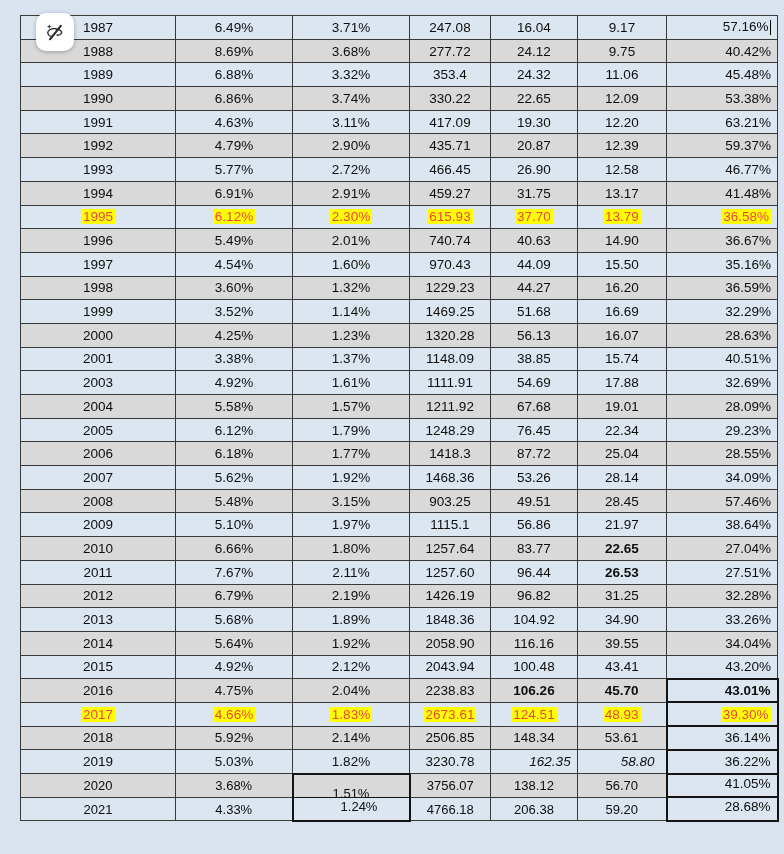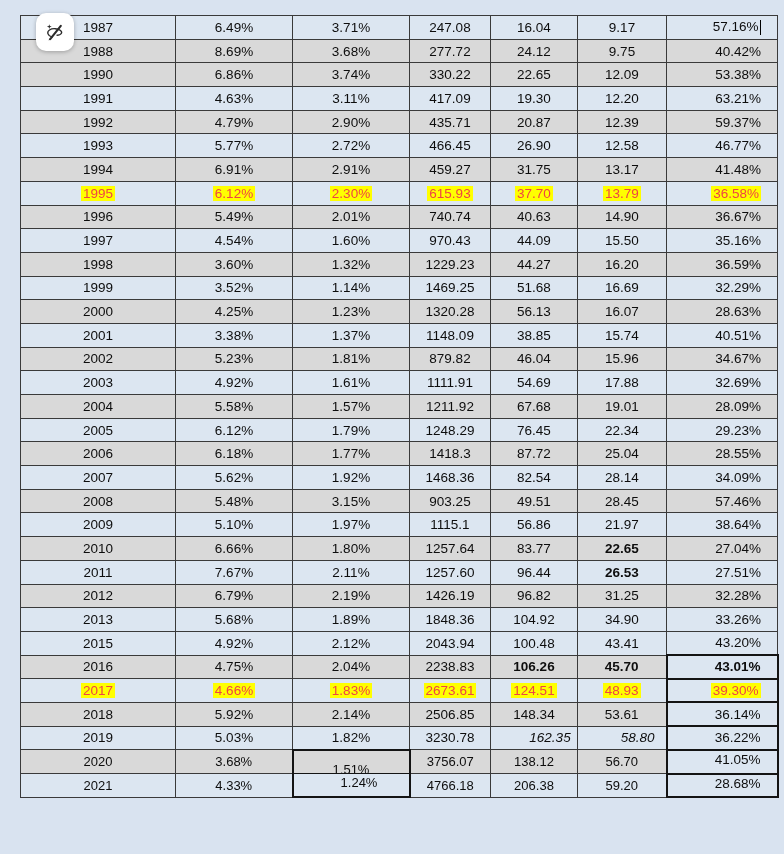--- a/index.html
+++ b/index.html
@@ -24,21 +24,21 @@
   td{
     border:1px solid #3a3a3a;
     text-align:center;
     vertical-align:middle;
     font-size:13.5px;
     color:#0d0d0d;
     padding:0;
     white-space:nowrap;
     overflow:hidden;
   }
-  td:last-child{text-align:right;padding-right:16px;margin-top:35px;}
+  td:last-child{text-align:right;padding-right:6px;margin-top:35px;}
   tr.blue td{background:#dce6f1;}
   tr.gray td{background:#d9d9d9;}
   tr.small td{font-size:13px;}
   td.b span{font-weight:bold;}
   td.i span{font-style:italic;margin-left:32px;}
   span.hl{
     background:#ffff00;
     color:#ef4444;
     padding:0 2px;
   }
@@ -110,20 +110,29 @@
         </tr>
         <tr class="gray">
           <td><span>1988</span></td>
           <td><span>8.69%</span></td>
           <td><span>3.68%</span></td>
           <td><span>277.72</span></td>
           <td><span>24.12</span></td>
           <td><span>9.75</span></td>
           <td><span>40.42%</span></td>
         </tr>
+        <tr class="blue">
+          <td><span>1989</span></td>
+          <td><span>6.88%</span></td>
+          <td><span>3.32%</span></td>
+          <td><span>353.4</span></td>
+          <td><span>24.32</span></td>
+          <td><span>11.06</span></td>
+          <td><span>45.48%</span></td>
+        </tr>
         <tr class="gray">
           <td><span>1990</span></td>
           <td><span>6.86%</span></td>
           <td><span>3.74%</span></td>
           <td><span>330.22</span></td>
           <td><span>22.65</span></td>
           <td><span>12.09</span></td>
           <td><span>53.38%</span></td>
         </tr>
         <tr class="blue">
@@ -218,29 +227,20 @@
         </tr>
         <tr class="blue">
           <td><span>2001</span></td>
           <td><span>3.38%</span></td>
           <td><span>1.37%</span></td>
           <td><span>1148.09</span></td>
           <td><span>38.85</span></td>
           <td><span>15.74</span></td>
           <td><span>40.51%</span></td>
         </tr>
-        <tr class="gray">
-          <td><span>2002</span></td>
-          <td><span>5.23%</span></td>
-          <td><span>1.81%</span></td>
-          <td><span>879.82</span></td>
-          <td><span>46.04</span></td>
-          <td><span>15.96</span></td>
-          <td><span>34.67%</span></td>
-        </tr>
         <tr class="blue">
           <td><span>2003</span></td>
           <td><span>4.92%</span></td>
           <td><span>1.61%</span></td>
           <td><span>1111.91</span></td>
           <td><span>54.69</span></td>
           <td><span>17.88</span></td>
           <td><span>32.69%</span></td>
         </tr>
         <tr class="gray">
@@ -268,21 +268,21 @@
           <td><span>1418.3</span></td>
           <td><span>87.72</span></td>
           <td><span>25.04</span></td>
           <td><span>28.55%</span></td>
         </tr>
         <tr class="blue">
           <td><span>2007</span></td>
           <td><span>5.62%</span></td>
           <td><span>1.92%</span></td>
           <td><span>1468.36</span></td>
-          <td><span>82.54</span></td>
+          <td><span>53.26</span></td>
           <td><span>28.14</span></td>
           <td><span>34.09%</span></td>
         </tr>
         <tr class="gray">
           <td><span>2008</span></td>
           <td><span>5.48%</span></td>
           <td><span>3.15%</span></td>
           <td><span>903.25</span></td>
           <td><span>49.51</span></td>
           <td><span>28.45</span></td>
@@ -325,20 +325,29 @@
           <td><span>32.28%</span></td>
         </tr>
         <tr class="blue">
           <td><span>2013</span></td>
           <td><span>5.68%</span></td>
           <td><span>1.89%</span></td>
           <td><span>1848.36</span></td>
           <td><span>104.92</span></td>
           <td><span>34.90</span></td>
           <td><span>33.26%</span></td>
+        </tr>
+        <tr class="gray">
+          <td><span>2014</span></td>
+          <td><span>5.64%</span></td>
+          <td><span>1.92%</span></td>
+          <td><span>2058.90</span></td>
+          <td><span>116.16</span></td>
+          <td><span>39.55</span></td>
+          <td><span>34.04%</span></td>
         </tr>
         <tr class="blue">
           <td><span>2015</span></td>
           <td><span>4.92%</span></td>
           <td><span>2.12%</span></td>
           <td><span>2043.94</span></td>
           <td><span>100.48</span></td>
           <td><span>43.41</span></td>
           <td><span>43.20%</span></td>
         </tr>

